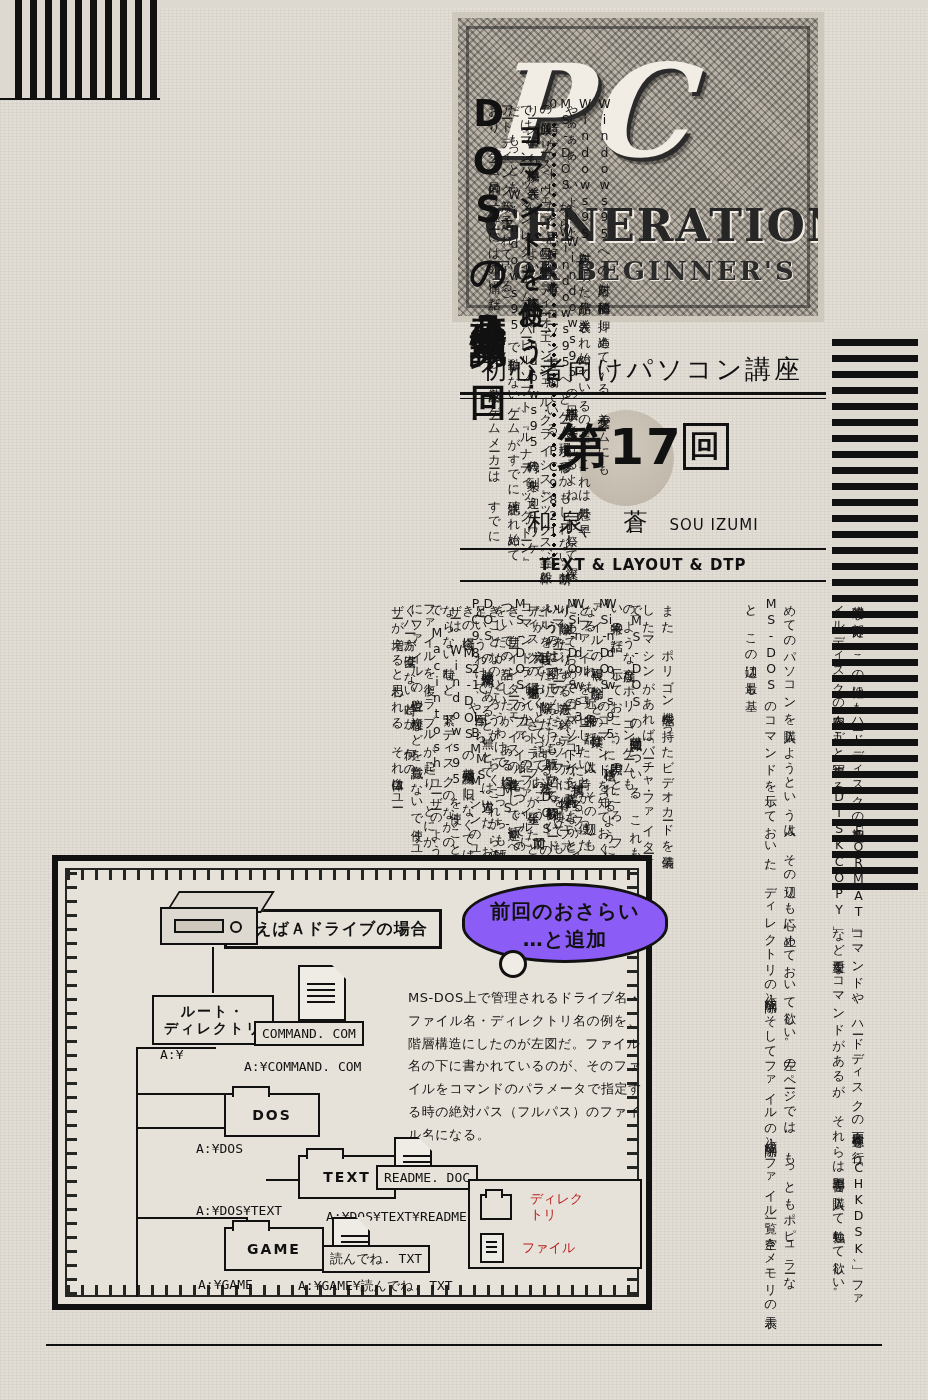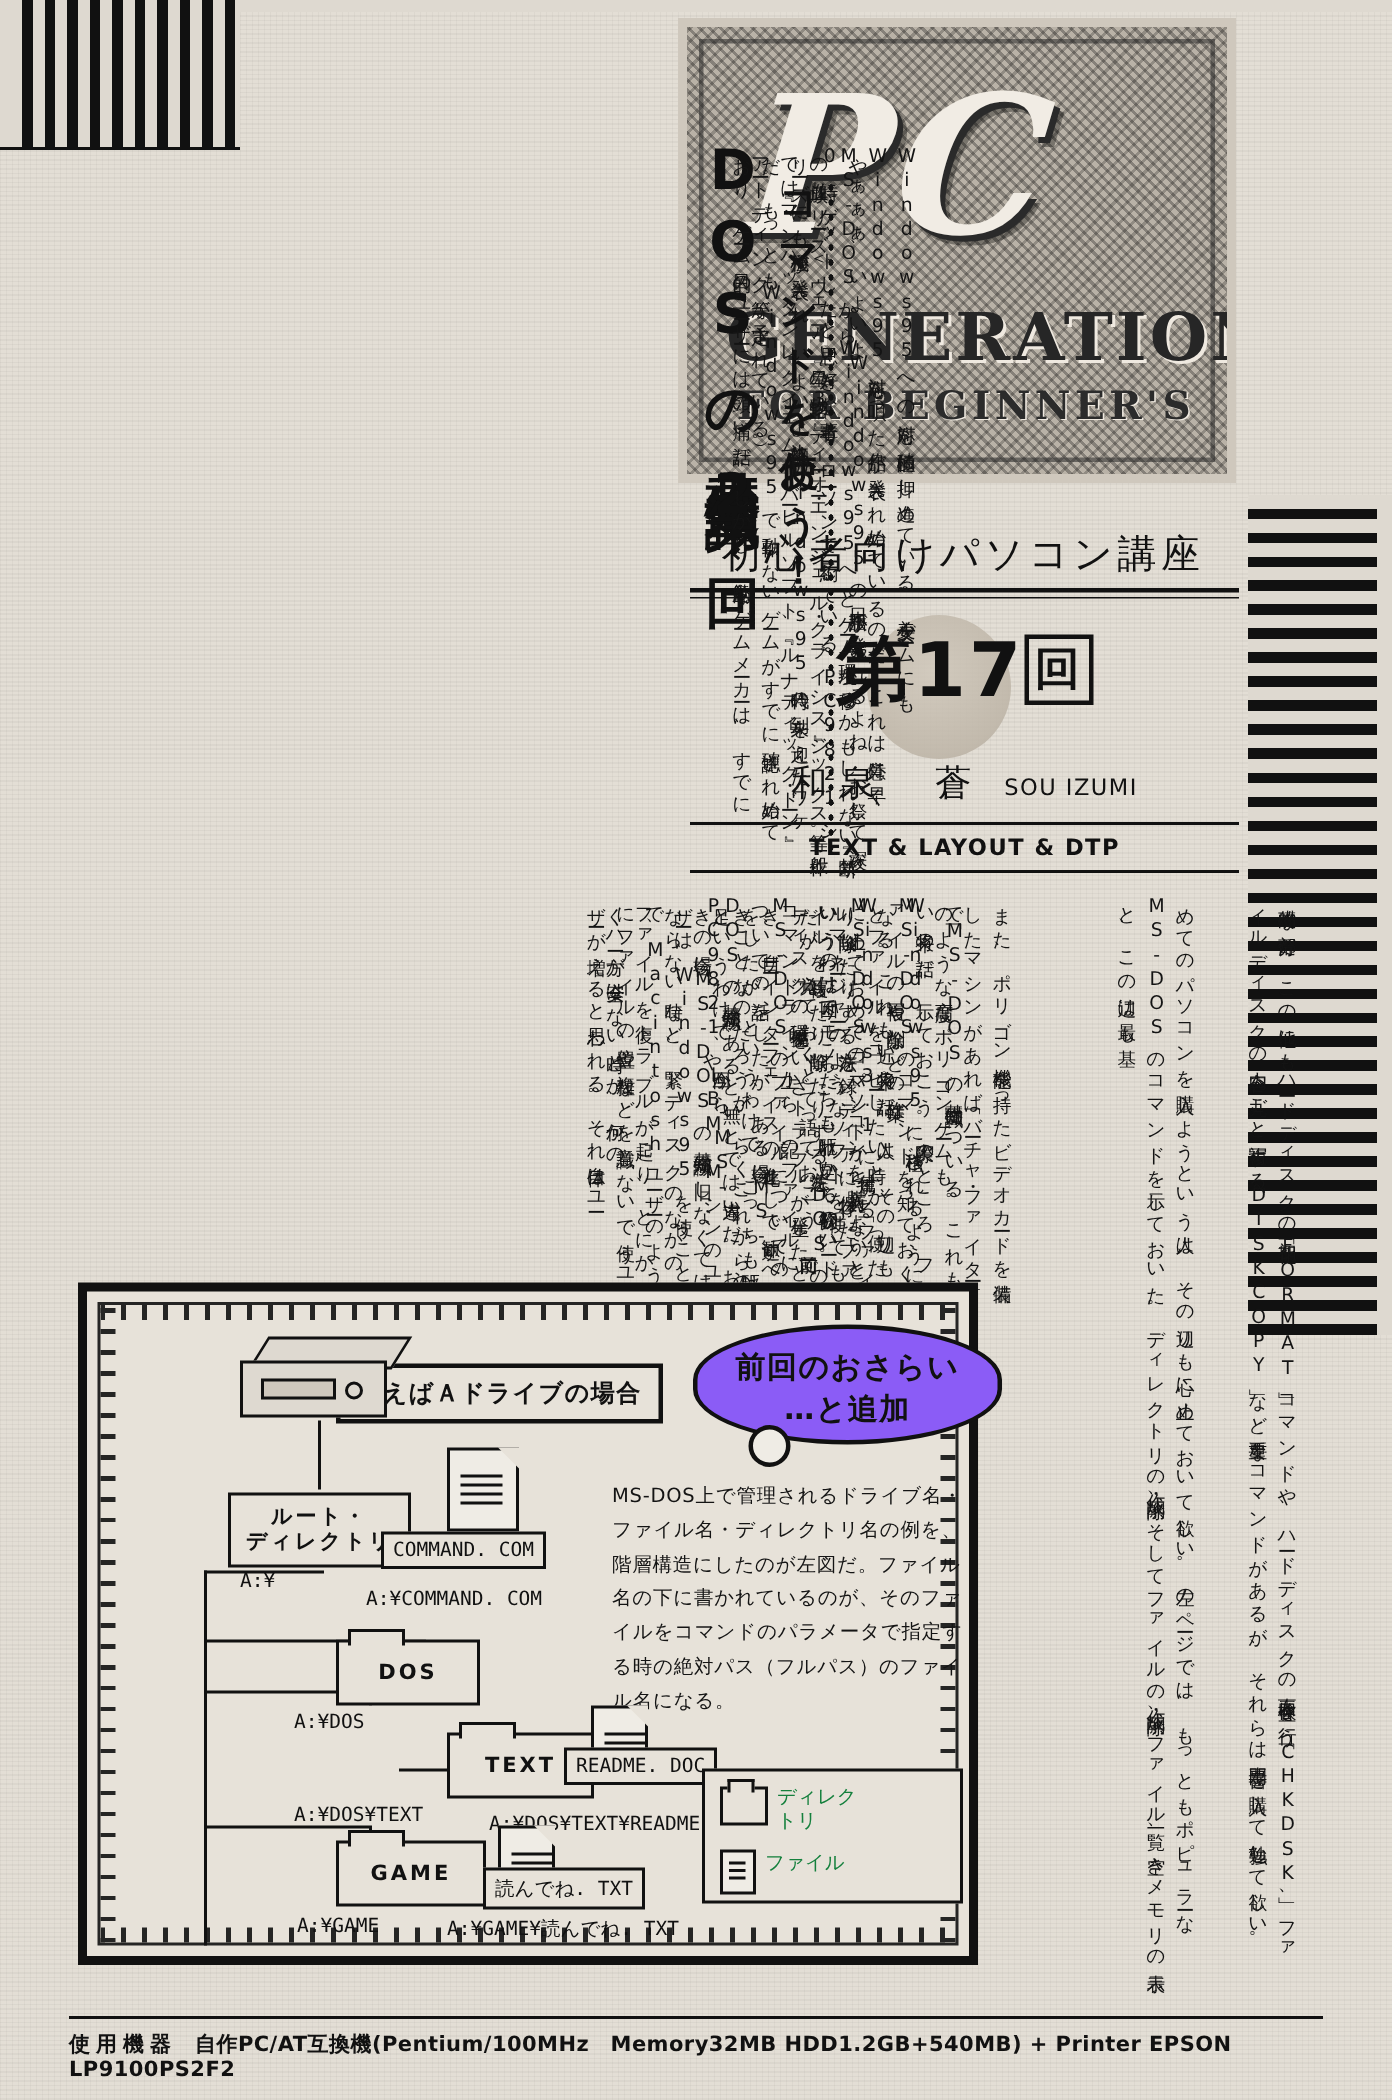--- a/index.html
+++ b/index.html
@@ -264,21 +264,21 @@
     font-family:"DejaVu Sans Mono","Liberation Mono",monospace;
     font-size:13px;padding:3px 6px;color:#111;white-space:nowrap;
   }
   .connector{position:absolute;background:#111;}
 
   .legend{
     position:absolute;left:392px;top:300px;width:170px;height:86px;
     border:2px solid #111;background:#e7e2d9;
   }
   .legend .row{
-    position:absolute;left:10px;font-size:13px;color:#15803d;display:flex;align-items:flex-start;gap:6px;
+    position:absolute;left:10px;font-size:13px;color:#b91c1c;display:flex;align-items:center;gap:18px;
   }
   .legend .mini-folder{
     width:28px;height:22px;border:2px solid #111;position:relative;background:#e7e2d9;
   }
   .legend .mini-folder:before{
     content:"";position:absolute;left:3px;top:-7px;width:14px;height:7px;border:2px solid #111;border-bottom:none;background:#e7e2d9;
   }
   .legend .mini-file{
     width:20px;height:26px;border:2px solid #111;background:#efece5;position:relative;
   }
@@ -415,17 +415,14 @@
         <div class="row" style="top:52px;">
           <span class="mini-file"></span>
           <span>ファイル</span>
         </div>
       </div>
 
     </div>
   </div>
 
   <div class="footer-rule"></div>
-  <div class="footer">
-    <b class="lbl">使用機器</b><b>自作PC/AT互換機(Pentium/100MHz　Memory32MB HDD1.2GB+540MB) + Printer EPSON LP9100PS2F2</b>
-  </div>
 
 </div>
 
 </body></html>

